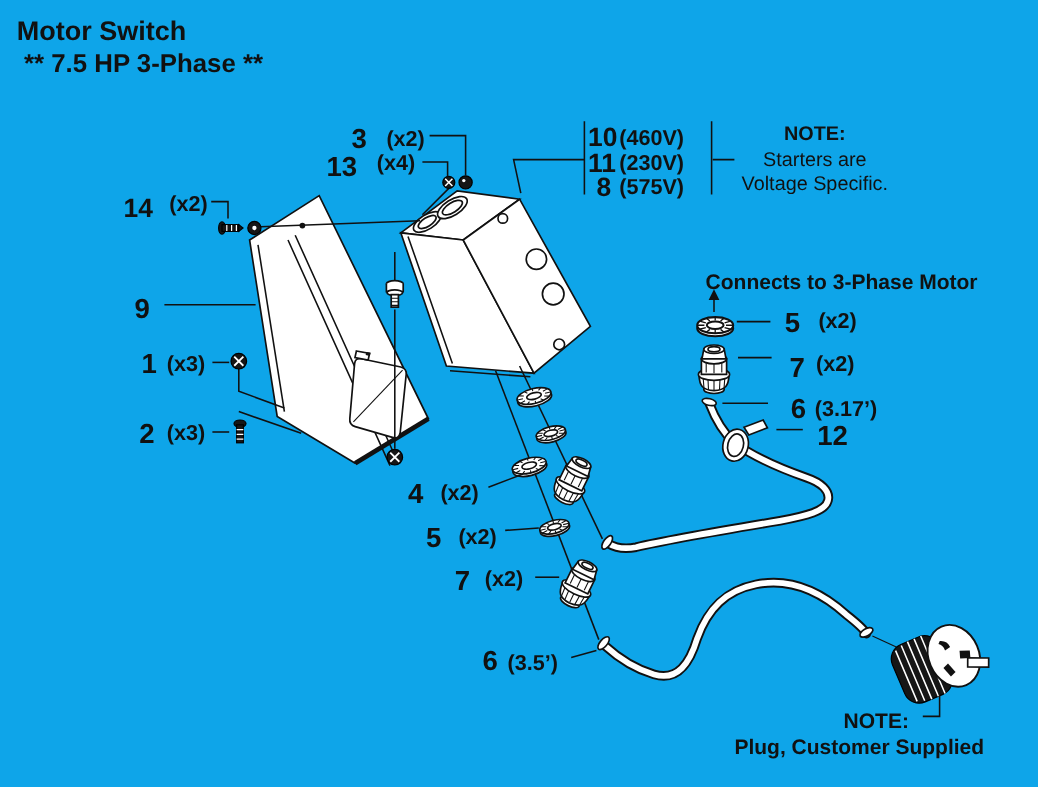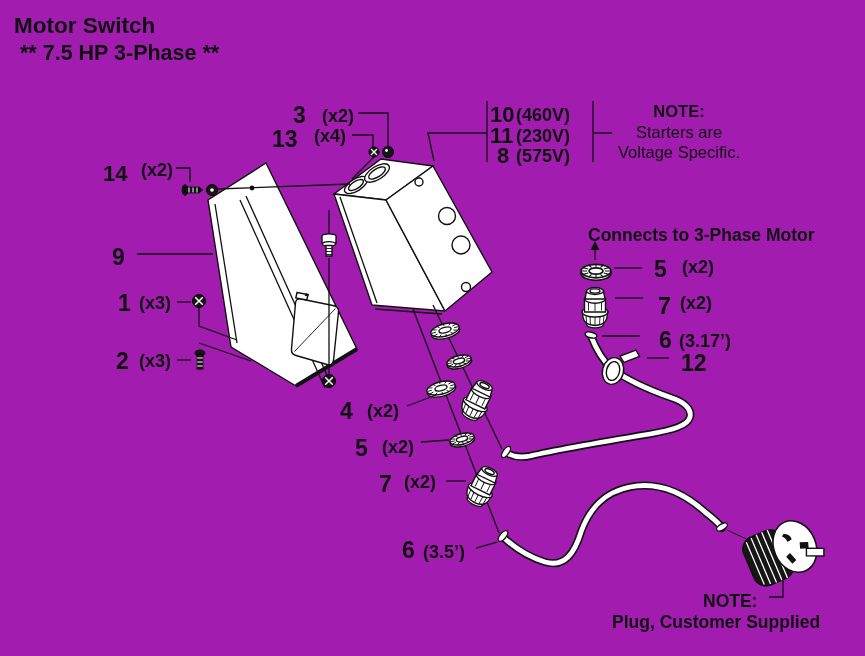--- a/index.html
+++ b/index.html
@@ -1,16 +1,16 @@
 <!DOCTYPE html>
 <html><head>
 <meta charset="utf-8">
 <style>
   html,body{margin:0;padding:0;background:#fff;}
-  .canvas{position:relative;width:865px;height:656px;background:#a21caf;overflow:hidden;
+  .canvas{position:relative;width:865px;height:656px;background:#0ea5e9;overflow:hidden;
           font-family:"Liberation Sans",sans-serif;}
   svg{display:block;}
   .ln{stroke:#111;fill:none;stroke-width:1.3;}
   .thin{stroke:#111;fill:none;stroke-width:.9;}
   .shape{fill:#fff;stroke:#111;stroke-width:1.4;}
   .dark{fill:#161616;stroke:#000;stroke-width:1;}
   .num{font-weight:bold;font-size:23px;fill:#111;}
   .numsm{font-weight:bold;font-size:22px;fill:#111;}
   .qty{font-weight:bold;font-size:18px;fill:#111;}
   .title1{font-weight:bold;font-size:22.5px;fill:#111;}

